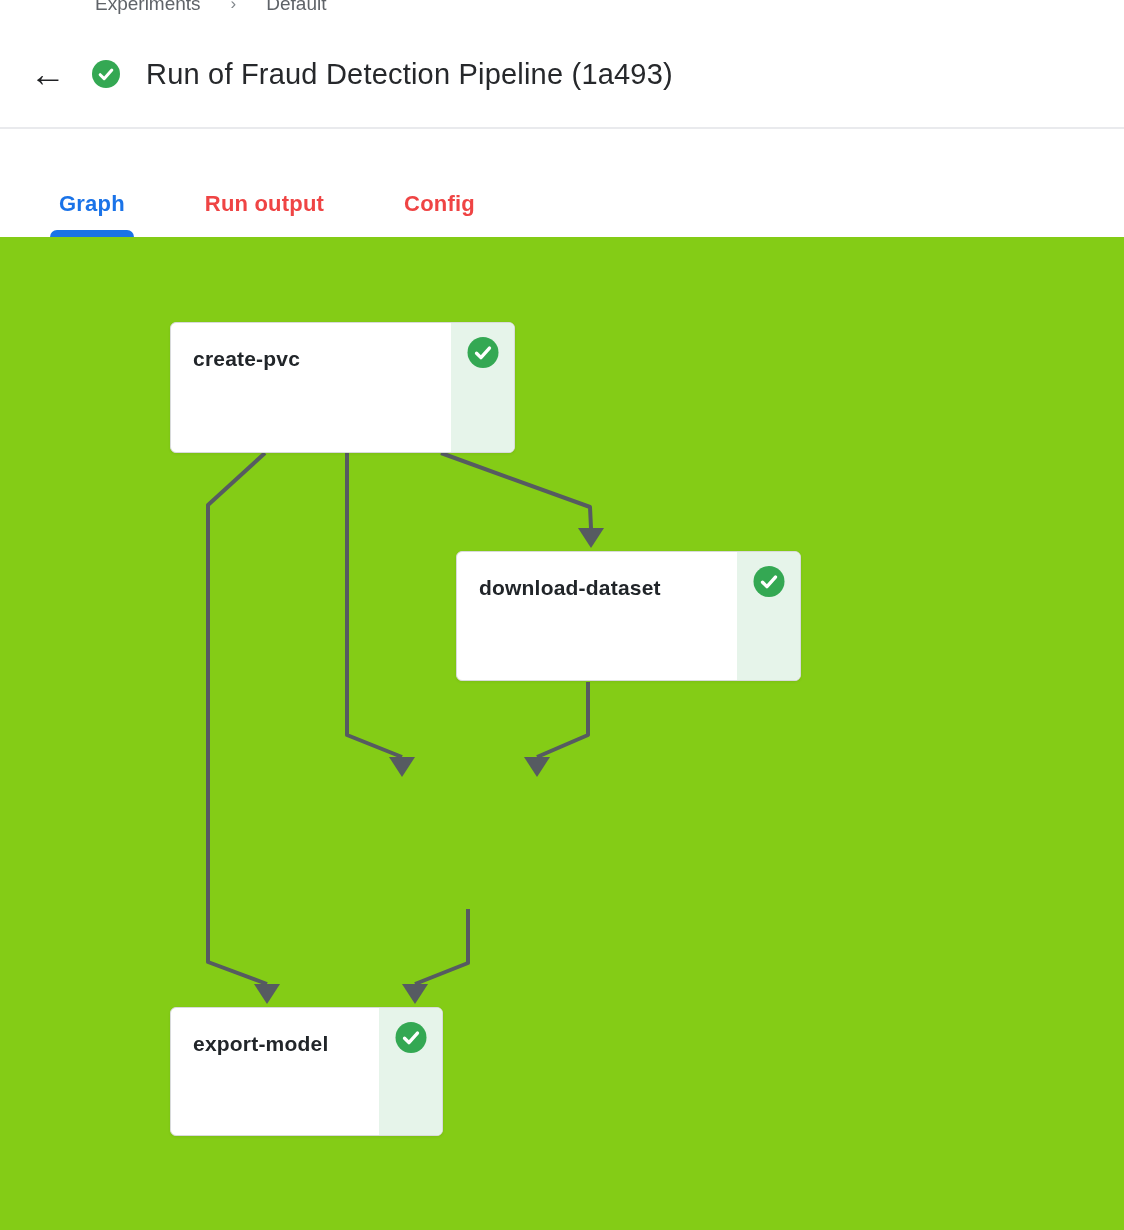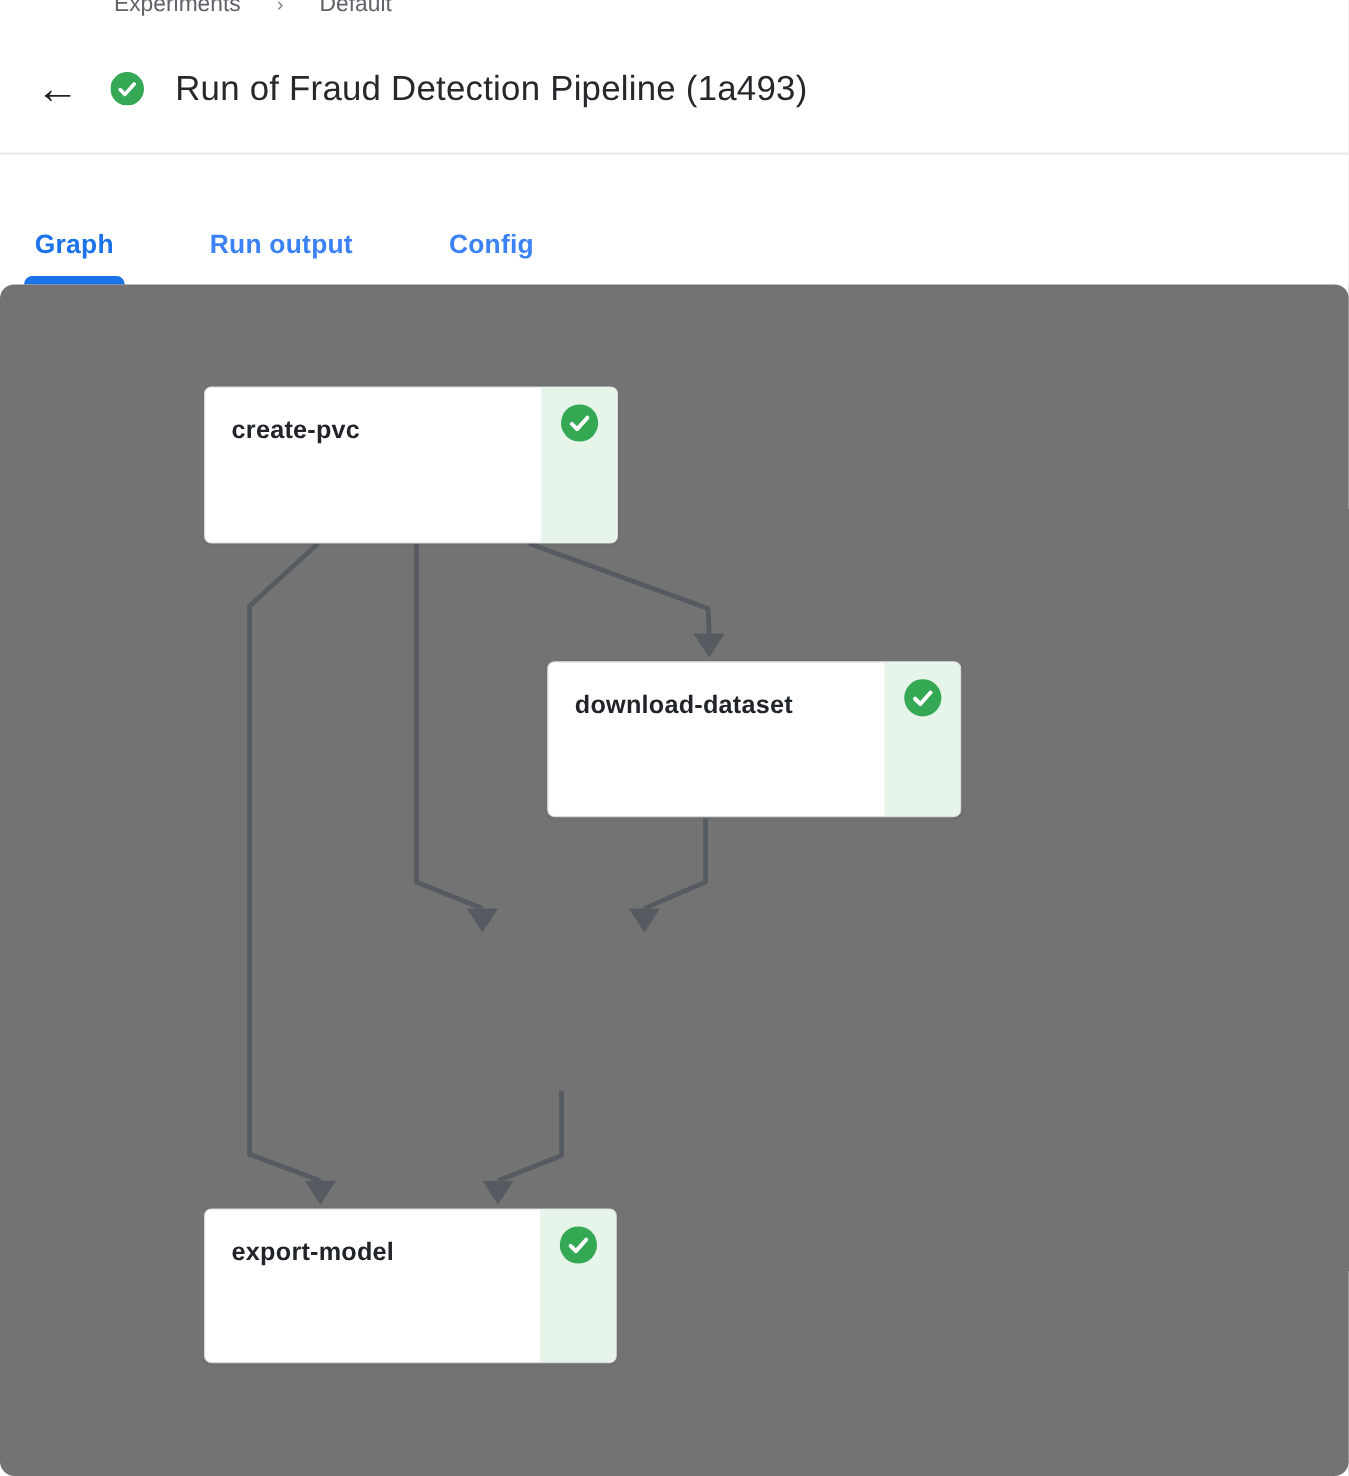--- a/index.html
+++ b/index.html
@@ -27,29 +27,29 @@
     background:none; border:none; padding:0; cursor:pointer;
     font-family:"Liberation Sans", sans-serif;
   }
   .title-check { margin-left:30px; width:28px; height:28px; }
   .page-title {
     margin-left:26px; font-size:29px; font-weight:400; color:#26282b; letter-spacing:0.2px;
     white-space:nowrap;
   }
 
   
-  .tabs { height:108px; background:#fff; display:flex; align-items:flex-end; padding-left:20px; }
+  .tabs { height:108px; background:#fff; display:flex; align-items:flex-end; padding-left:50px; }
   .tab { display:flex; flex-direction:column; align-items:center; margin-right:62px; cursor:pointer; }
-  .tab-label { padding:0 9px; font-size:22px; font-weight:600; color:#3b82f6; letter-spacing:0.2px; }
+  .tab-label { padding:0 9px; font-size:22px; font-weight:600; color:#ef4444; letter-spacing:0.2px; }
   .tab.active .tab-label { color:#1a73e8; }
   .tab-underline { width:100%; height:7px; margin-top:13px; border-radius:7px 7px 0 0; background:transparent; }
   .tab.active .tab-underline { background:#1a73e8; }
 
   
-  .graph-area { position:relative; width:1124px; height:993px; background:#737373; overflow:hidden;border-radius:12px; }
+  .graph-area { position:relative; width:1124px; height:993px; background:#84cc16; overflow:hidden; }
   #edges-svg { position:absolute; left:0; top:0; }
   #edges-svg polyline { fill:none; stroke:#565b61; stroke-width:4; stroke-linejoin:round; }
   #edges-svg polygon { fill:#565b61; }
 
   .node {
     position:absolute; background:#fff;
     border:1px solid #d8dadb; border-radius:6px;
     box-shadow:0 1px 3px rgba(0,0,0,0.07);
     box-sizing:border-box; cursor:pointer;
   }
@@ -132,21 +132,21 @@
     <div class="node" style="left: 412px; top: 314px; width: 345px; height: 130px; margin-left: 44px;">
       <span class="node-label">download-dataset</span>
       <div class="node-strip">
         <div class="check-circle">
           <svg viewBox="0 0 24 24">
             <path class="check-stroke" d="M7 12.6l3.4 3.4 6.6-7.4"></path>
           </svg>
         </div>
       </div>
     </div>
-    <div class="node" style="left: 170px; top: 770px; width: 344px; height: 129px;">
+    <div class="node" style="left: 170px; top: 770px; width: 273px; height: 129px;">
       <span class="node-label">export-model</span>
       <div class="node-strip">
         <div class="check-circle">
           <svg viewBox="0 0 24 24">
             <path class="check-stroke" d="M7 12.6l3.4 3.4 6.6-7.4"></path>
           </svg>
         </div>
       </div>
     </div>
   </div>

